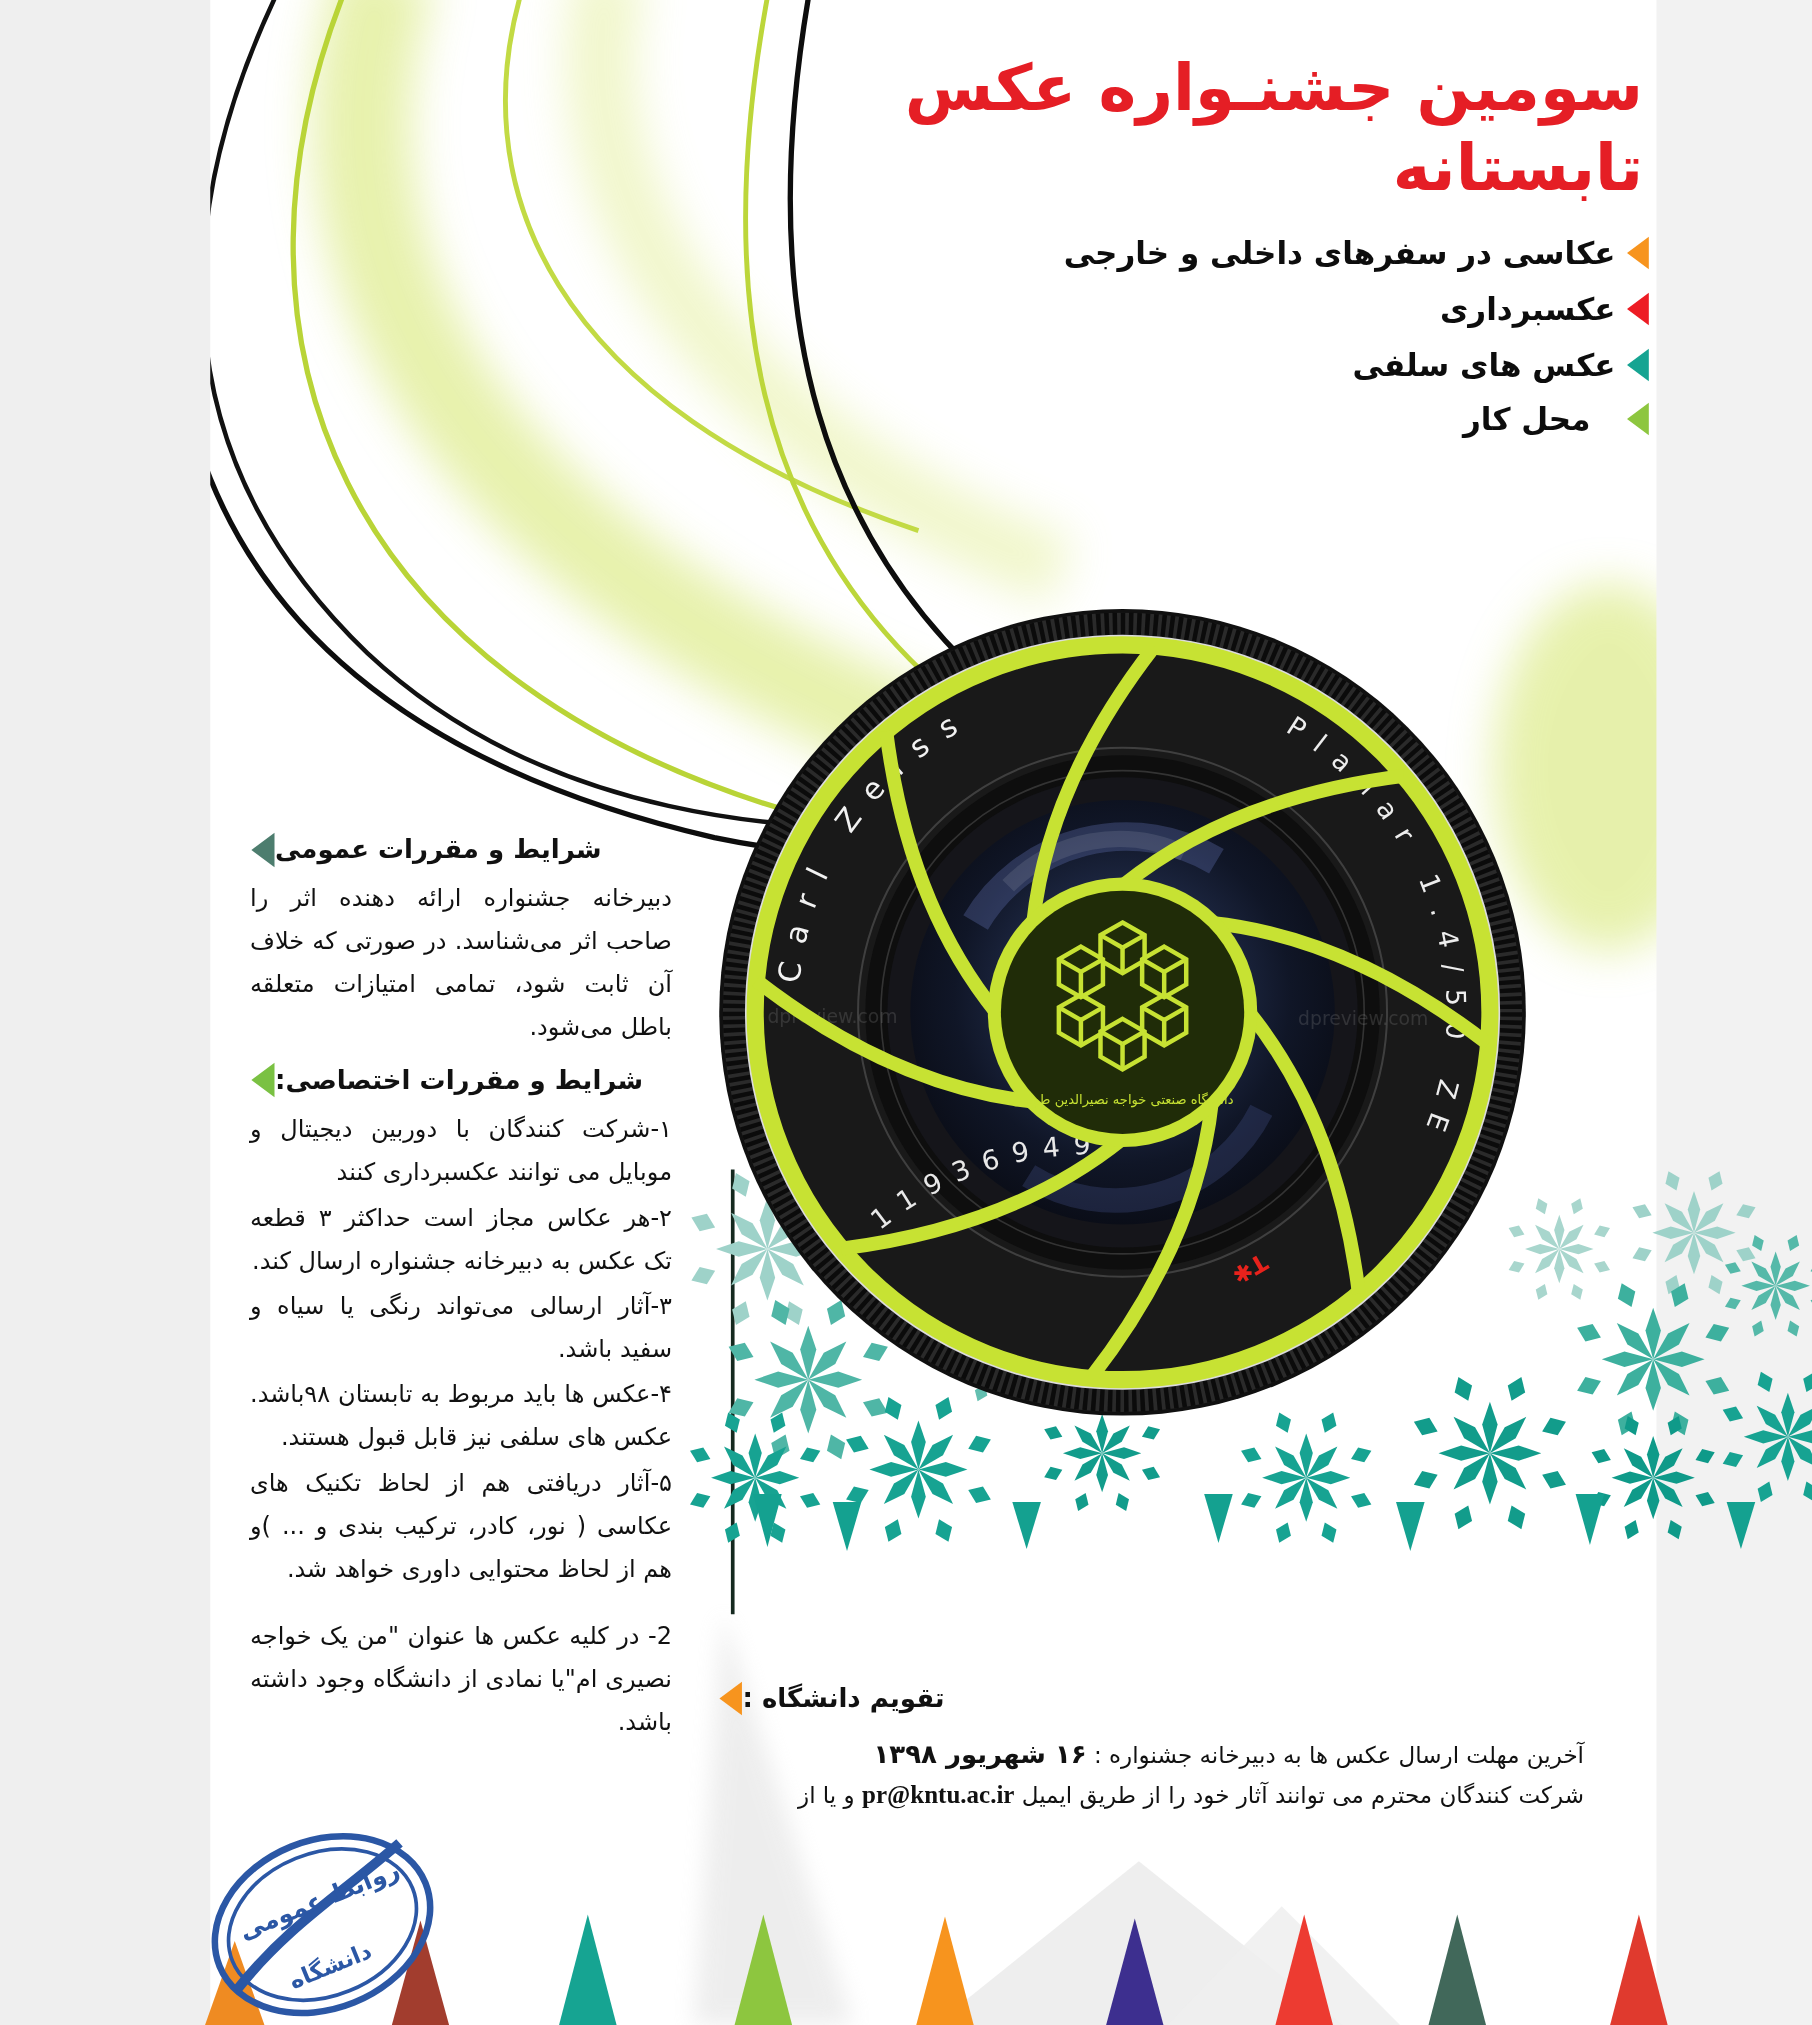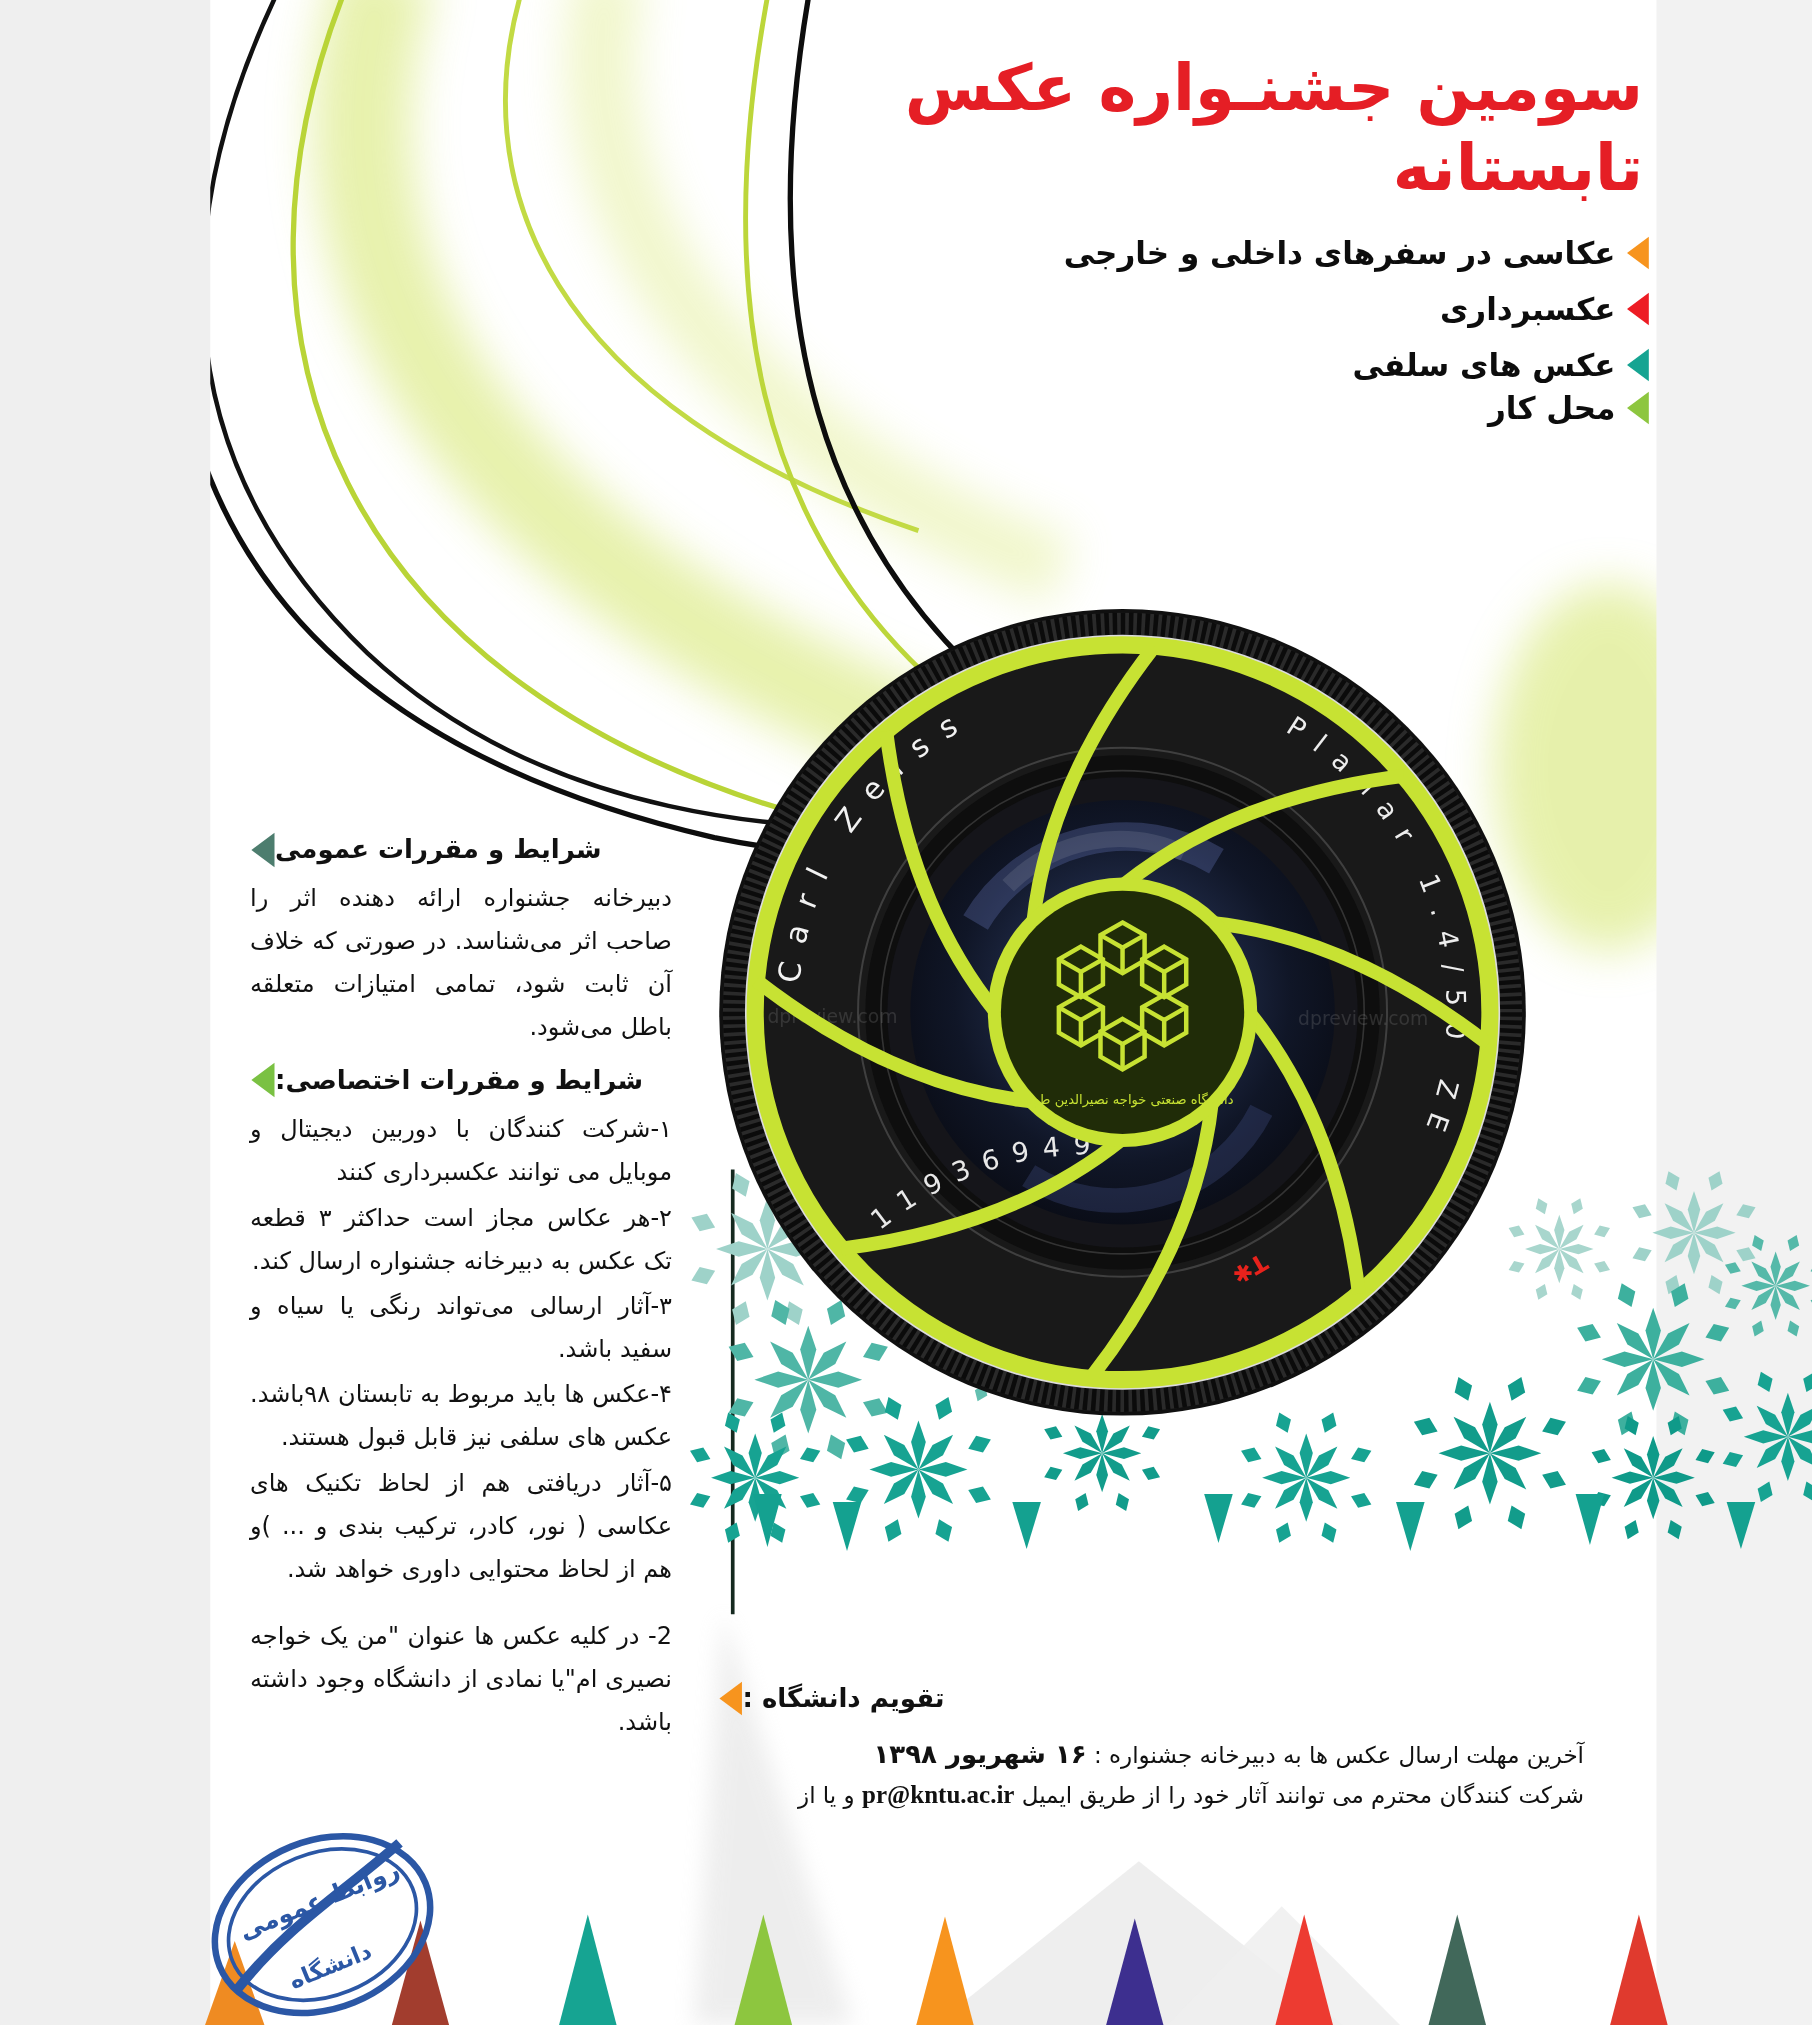--- a/index.html
+++ b/index.html
@@ -250,21 +250,21 @@
     <svg class="tri" width="23" height="34" viewBox="0 0 56 84">
       <polygon points="56,2 56,82 2,42" fill="#ed1c24"></polygon>
       </svg>
   </div>
   <div class="abs bullet-row" style="top:347px;">
     <span class="txt">عکس های سلفی</span>
     <svg class="tri" width="23" height="34" viewBox="0 0 56 84">
       <polygon points="56,2 56,82 2,42" fill="#16a492"></polygon>
       </svg>
   </div>
-  <div class="abs bullet-row" style="top:390px;">
+  <div class="abs bullet-row" style="top:401px;gap:25px;">
     <span class="txt">محل کار</span>
     <svg class="tri" width="23" height="34" viewBox="0 0 56 84">
       <polygon points="56,2 56,82 2,42" fill="#8dc63f"></polygon>
       </svg>
   </div>
 
   <div class="abs rules">
     <div class="sec-head">
       <svg class="tri" width="25" height="36" viewBox="0 0 56 84">
         <polygon points="56,2 56,82 2,42" fill="#4d7d6e"></polygon>

